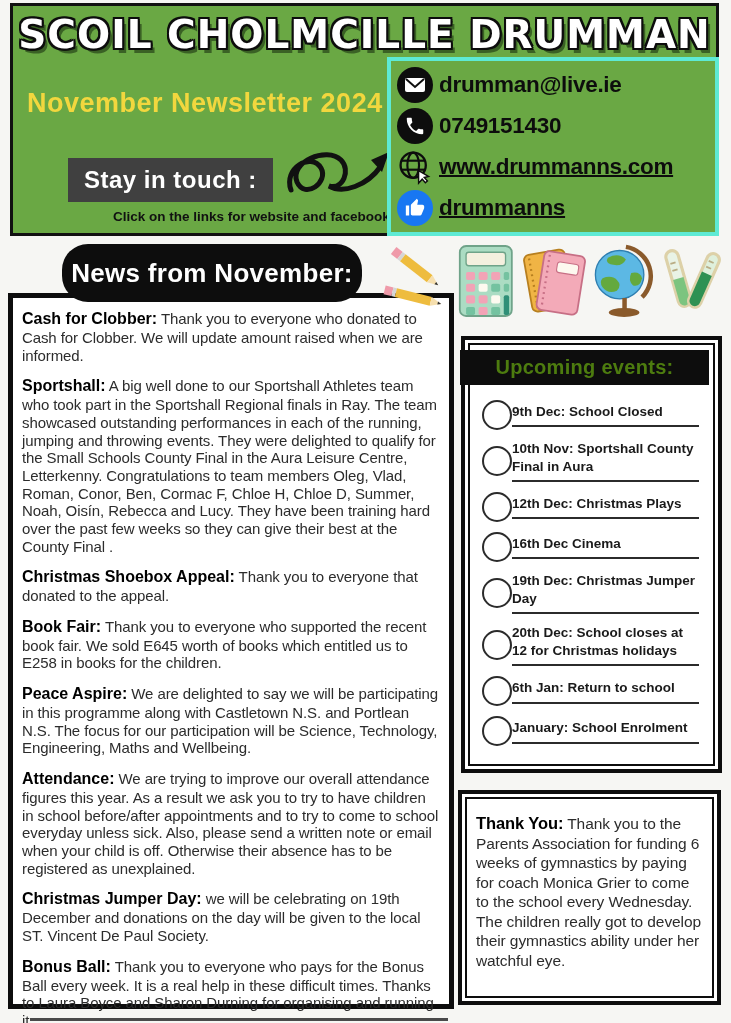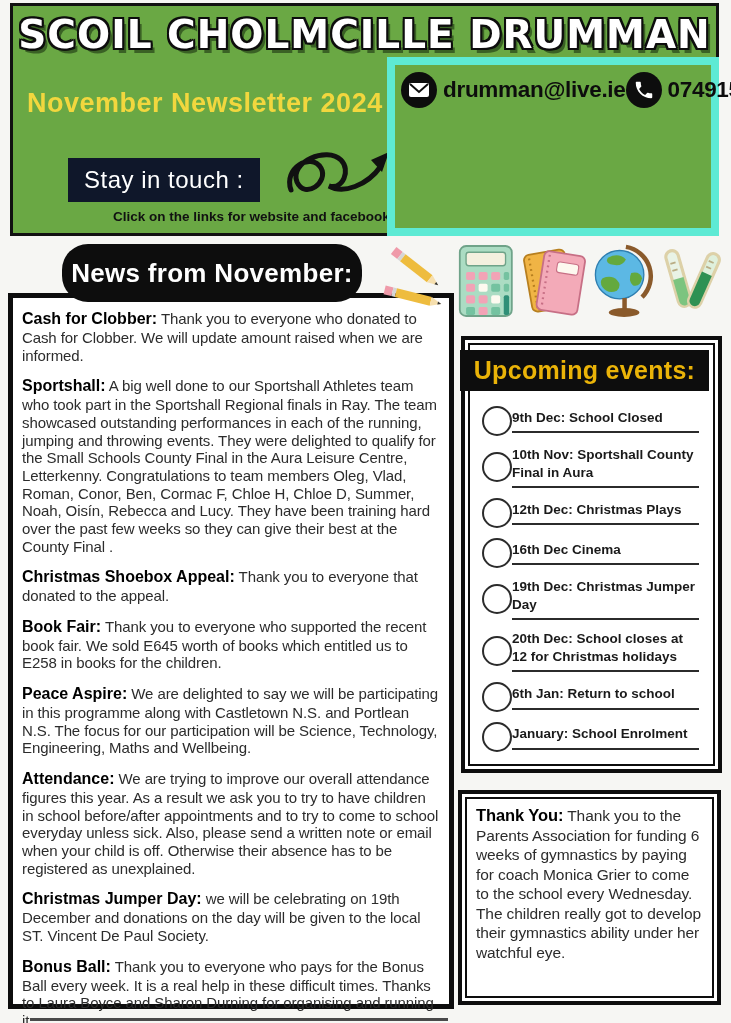--- a/index.html
+++ b/index.html
@@ -26,35 +26,35 @@
                  -2px 0 0 #0d0d0d, 2px 0 0 #0d0d0d, 4px 5px 0 rgba(10,25,5,.5);
     white-space: nowrap;
   }
   .newsletter-subtitle {
     position: absolute; left: 14px; top: 82px;
     color: #f2d73e; font-weight: bold; font-size: 27px; letter-spacing: .5px;
     white-space: nowrap;
   }
   .stay-box {
     position: absolute; left: 55px; top: 152px;
-    background: #0f172a; color: #fff;
-    font-size: 24px; font-weight: normal; letter-spacing: .5px;
+    background: #404040; color: #fff;
+    font-size: 24px; font-weight: bold; letter-spacing: .5px;
     padding: 8px 16px;
   }
   .squiggle { position: absolute; left: 268px; top: 128px; }
   .links-caption {
     position: absolute; left: 100px; top: 203px;
     font-size: 13.5px; font-weight: bold; color: #111;
   }
 
   
   .contact-box {
     position: absolute; right: -3px; bottom: -3px; top: 51px; width: 332px;
-    border: 8px solid #5eead4; background: #6aa844;
-    padding: 4px 6px; display: flex; flex-direction: row; justify-content: space-around;
+    border: 4px solid #5eead4; background: #6aa844;
+    padding: 4px 6px; display: flex; flex-direction: column; justify-content: space-around;
   }
   .contact-row { display: flex; align-items: center; gap: 6px; height: 42px; }
   .contact-text {
     font-weight: bold; font-size: 22.5px; color: #0d0d0d; letter-spacing: -.3px;
     white-space: nowrap;
   }
   .contact-text.link { text-decoration: underline; text-decoration-thickness: 2px; cursor: pointer; }
   .icon-circle {
     width: 36px; height: 36px; border-radius: 50%;
     display: flex; align-items: center; justify-content: center; flex: none;
@@ -86,41 +86,41 @@
   .article b { font-size: 16px; color: #000; letter-spacing: 0; }
 
   
   .events-box {
     position: absolute; left: 461px; top: 336px; width: 261px; height: 437px;
     border: 4px solid #0d0d0d; background: #fff; z-index: 2;
   }
   .events-inner { position: absolute; inset: 3px; border: 2px solid #0d0d0d; overflow: visible; }
   .events-header {
     position: relative; left: -10px; top: 5px; width: calc(100% + 6px);
-    background: #0d0d0d; color: #eab308; text-align: center;
-    font-size: 25px; font-weight: bold; padding: 6px 0; letter-spacing: .3px;
+    background: #0d0d0d; color: #4d7c0f; text-align: center;
+    font-size: 20px; font-weight: bold; padding: 6px 0; letter-spacing: .3px;
   }
   .events-list { padding: 20px 0 0 0; }
   .event-row { display: flex; align-items: center; margin: 0 14px 10px 12px; }
   .event-circle {
     width: 30px; height: 30px; border: 2.5px solid #2b2b2b; border-radius: 50%;
     background: #fff; flex: none;
   }
   .event-label {
     flex: 1; font-weight: bold; font-size: 13.5px; color: #1a1a1a;
     padding-bottom: 5px; border-bottom: 2px solid #2b2b2b; line-height: 1.3;
   }
 
   
   .thanks-box {
     position: absolute; left: 458px; top: 790px; width: 263px; height: 215px;
     border: 4px solid #0d0d0d; background: #fff; z-index: 2;
   }
   .thanks-inner { position: absolute; inset: 3px; border: 2px solid #0d0d0d; padding: 6px 9px; }
-  .thanks-text { font-size: 15.5px; line-height: 1.26; color: #2c2c2c; letter-spacing: -.1px; }
+  .thanks-text { font-size: 15.5px; line-height: 1.26; color: #2c2c2c; letter-spacing: -.1px; margin-top: 8px; }
   .thanks-text b { font-size: 16.5px; color: #000; }
 
   .bottom-line { position: absolute; left: 30px; top: 1018px; width: 418px; height: 3px; background: #4a4a4a; }
 </style>
 </head>
 <body>
 
 <div id="page">
 
   <div class="green-header">

